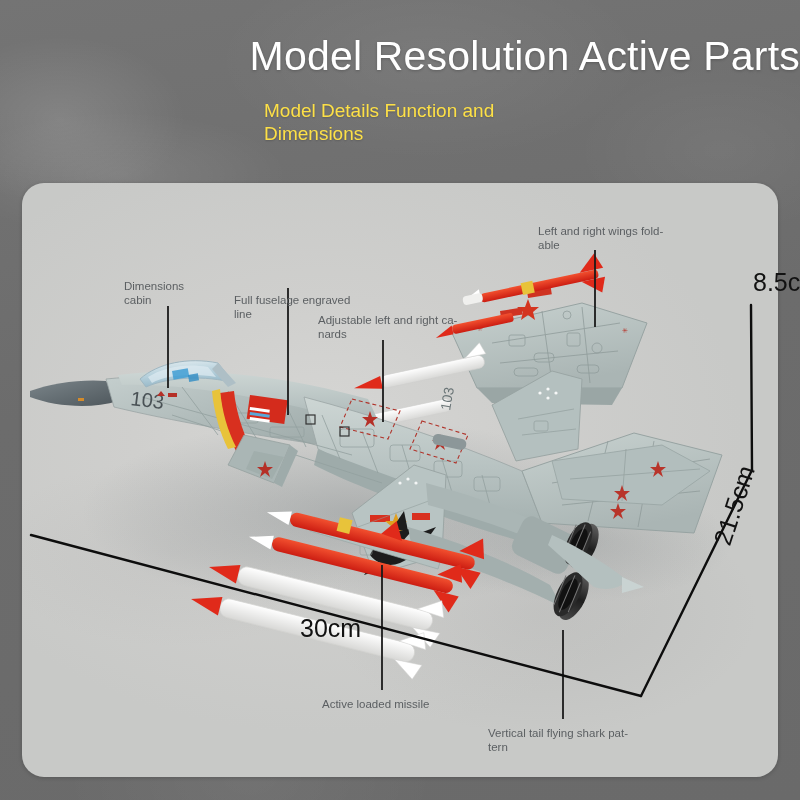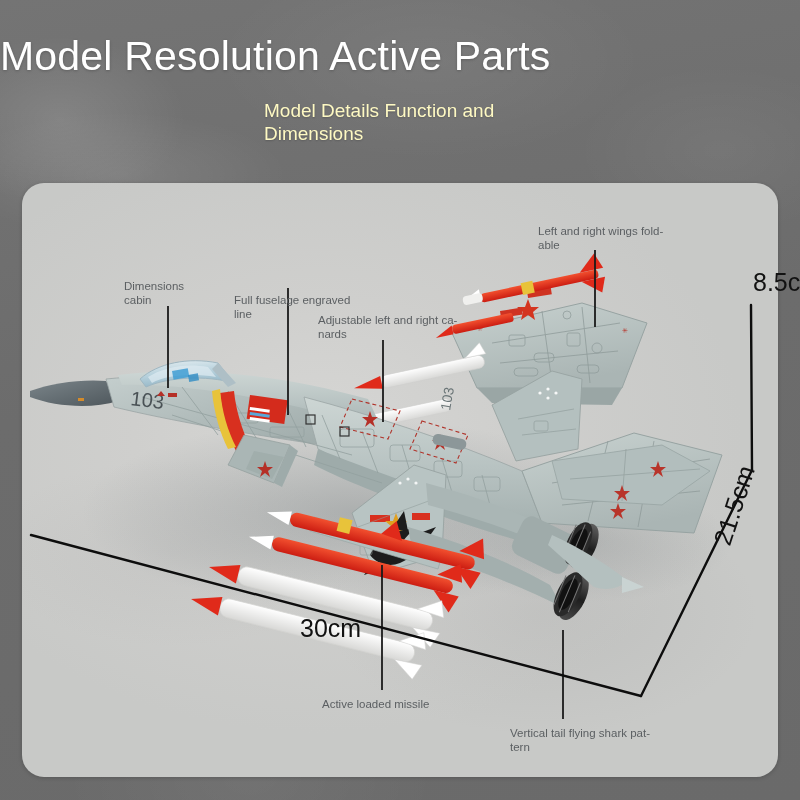--- a/index.html
+++ b/index.html
@@ -21,32 +21,32 @@
       radial-gradient(ellipse 180px 120px at 60px 120px, rgba(255,255,255,.13), rgba(255,255,255,0) 70%),
       radial-gradient(ellipse 240px 90px at 120px 175px, rgba(255,255,255,.10), rgba(255,255,255,0) 70%),
       radial-gradient(ellipse 300px 140px at 430px 60px, rgba(255,255,255,.06), rgba(255,255,255,0) 72%),
       radial-gradient(ellipse 200px 120px at 720px 150px, rgba(255,255,255,.05), rgba(255,255,255,0) 72%),
       radial-gradient(ellipse 260px 150px at 250px 780px, rgba(255,255,255,.05), rgba(255,255,255,0) 72%),
       linear-gradient(170deg, #747474 0%, #6c6c6c 45%, #6a6a6a 100%);
   }
   
   .title {
     position: absolute; left: 0; right: 0; top: 33px;
-    text-align: left;
+    text-align: right;
     font-size: 41px; font-weight: 400;
     color: #ffffff;
     letter-spacing: .2px;
     text-shadow: 0 1px 3px rgba(0,0,0,.22);
   }
   .subtitle {
     position: absolute; left: 264px; top: 99px;
     width: 300px;
     font-size: 19px; font-weight: 400;
     line-height: 1.23;
-    color: #fef9c3;
+    color: #fde047;
     text-shadow: 0 1px 2px rgba(0,0,0,.2);
   }
   
   .panel {
     position: absolute;
     left: 22px; top: 183px;
     width: 756px; height: 594px;
     border-radius: 22px;
     overflow: hidden;
     background:
@@ -439,21 +439,21 @@
   <div id="annotation-labels">
       <div class="anno" style="left: 124px; top: 279px;">Dimensions
 cabin</div>
       <div class="anno" style="left: 234px; top: 261px; margin-top: 32px;">Full fuselage engraved
 line</div>
       <div class="anno" style="left: 318px; top: 313px;">Adjustable left and right ca-
 nards</div>
       <div class="anno" style="left: 530px; top: 224px; margin-left: 8px;">Left and right wings fold-
 able</div>
       <div class="anno" style="left: 322px; top: 697px;">Active loaded missile</div>
-      <div class="anno" style="left: 510px; top: 726px;">Vertical tail flying shark pat-
+      <div class="anno" style="left: 488px; top: 726px;">Vertical tail flying shark pat-
 tern</div>
     </div>
   <div id="dimension-labels">
       <div class="dim" style="left: 300px; top: 614px;">30cm</div>
       <div class="dim" style="left: 705px; top: 268px; margin-left: 48px;">8.5cm</div>
       <div class="dim dim-rot" style="left: 708px; top: 540px;">21.5cm</div>
     </div>
 
 </div>
 

